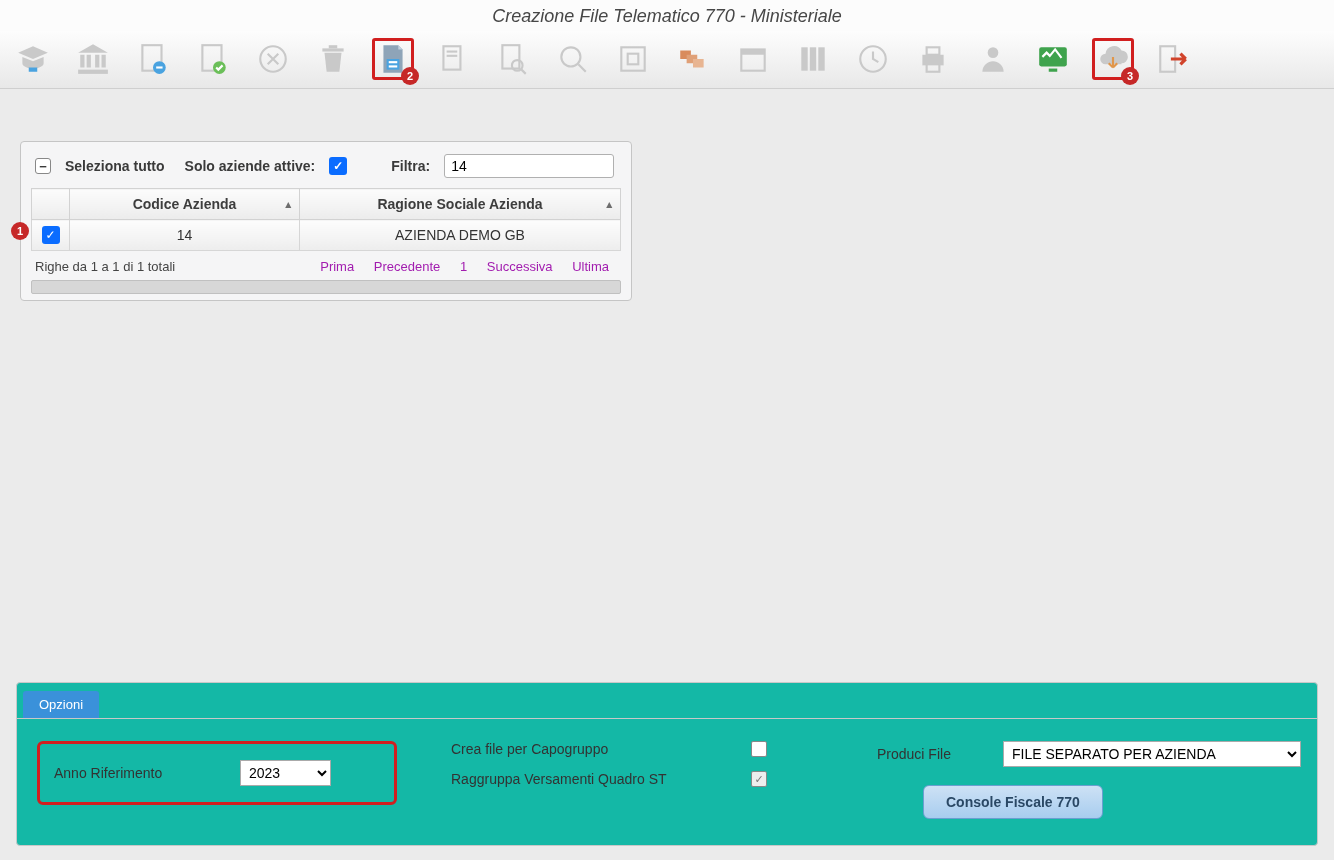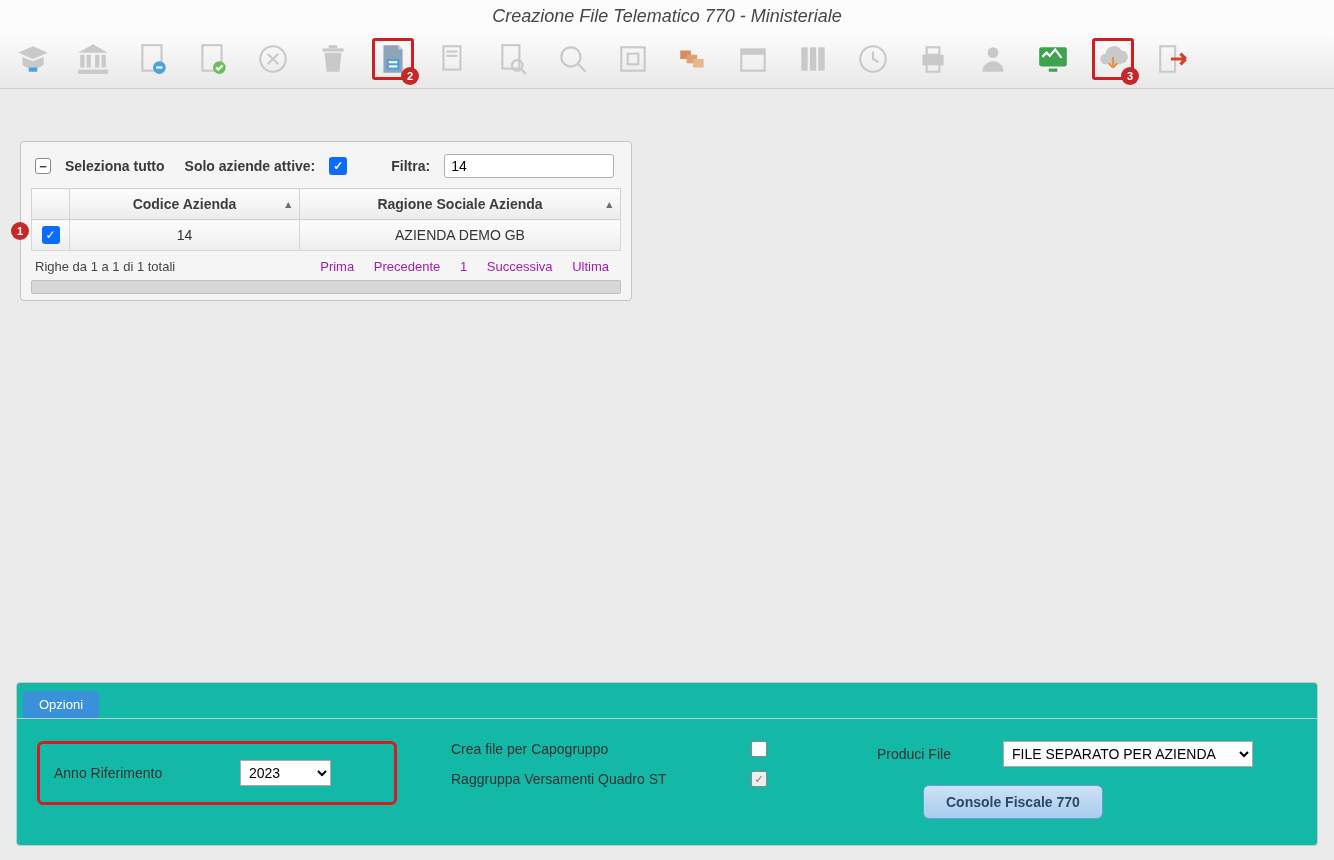--- a/index.html
+++ b/index.html
@@ -448,20 +448,20 @@
       </div>
       <div class="field-row" style="padding-left:14px; justify-content:space-between; width:330px;">
         <span class="lbl">Raggruppa Versamenti Quadro ST</span>
         <span class="chk-plain disabled">✓</span>
       </div>
     </div>
 
     <div class="col3">
       <div class="field-row">
         <span class="lbl" style="width:90px">Produci File</span>
-        <select style="width:250px">
+        <select style="width:298px">
           <option>FILE SEPARATO PER AZIENDA</option>
         </select>
       </div>
       <button class="btn-console">Console Fiscale 770</button>
     </div>
   </div>
 </div>
 
 </body></html>

